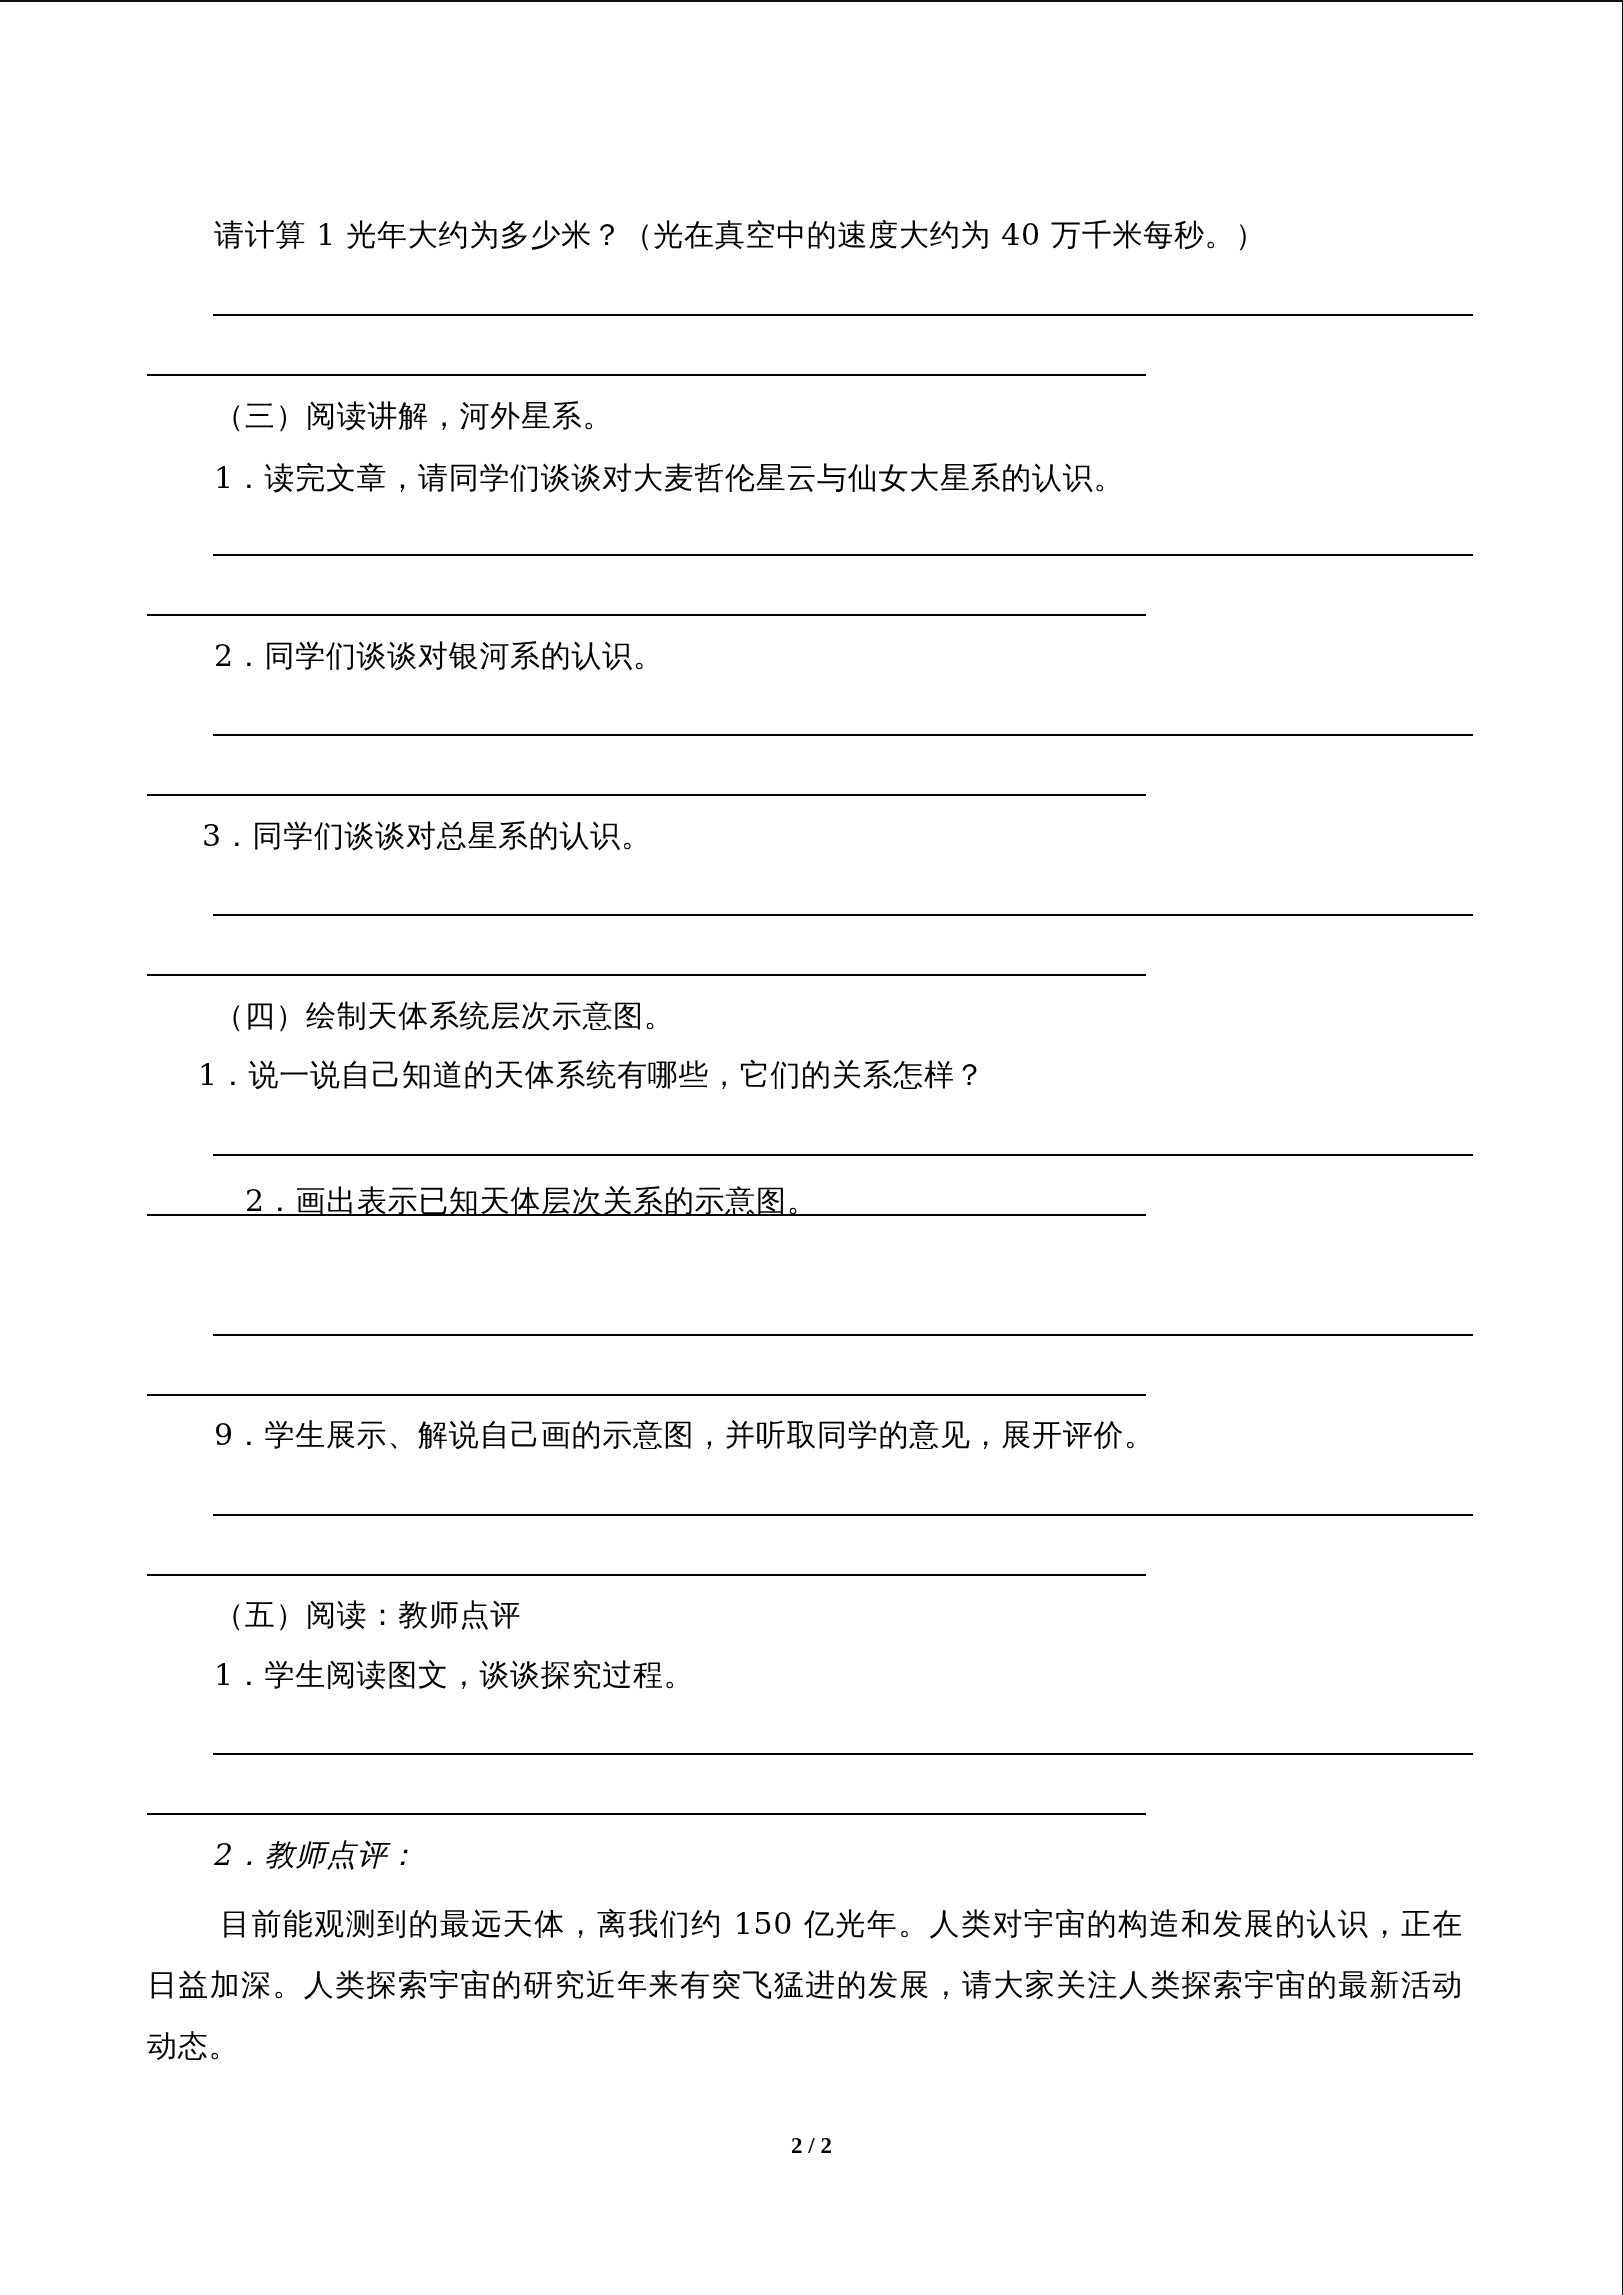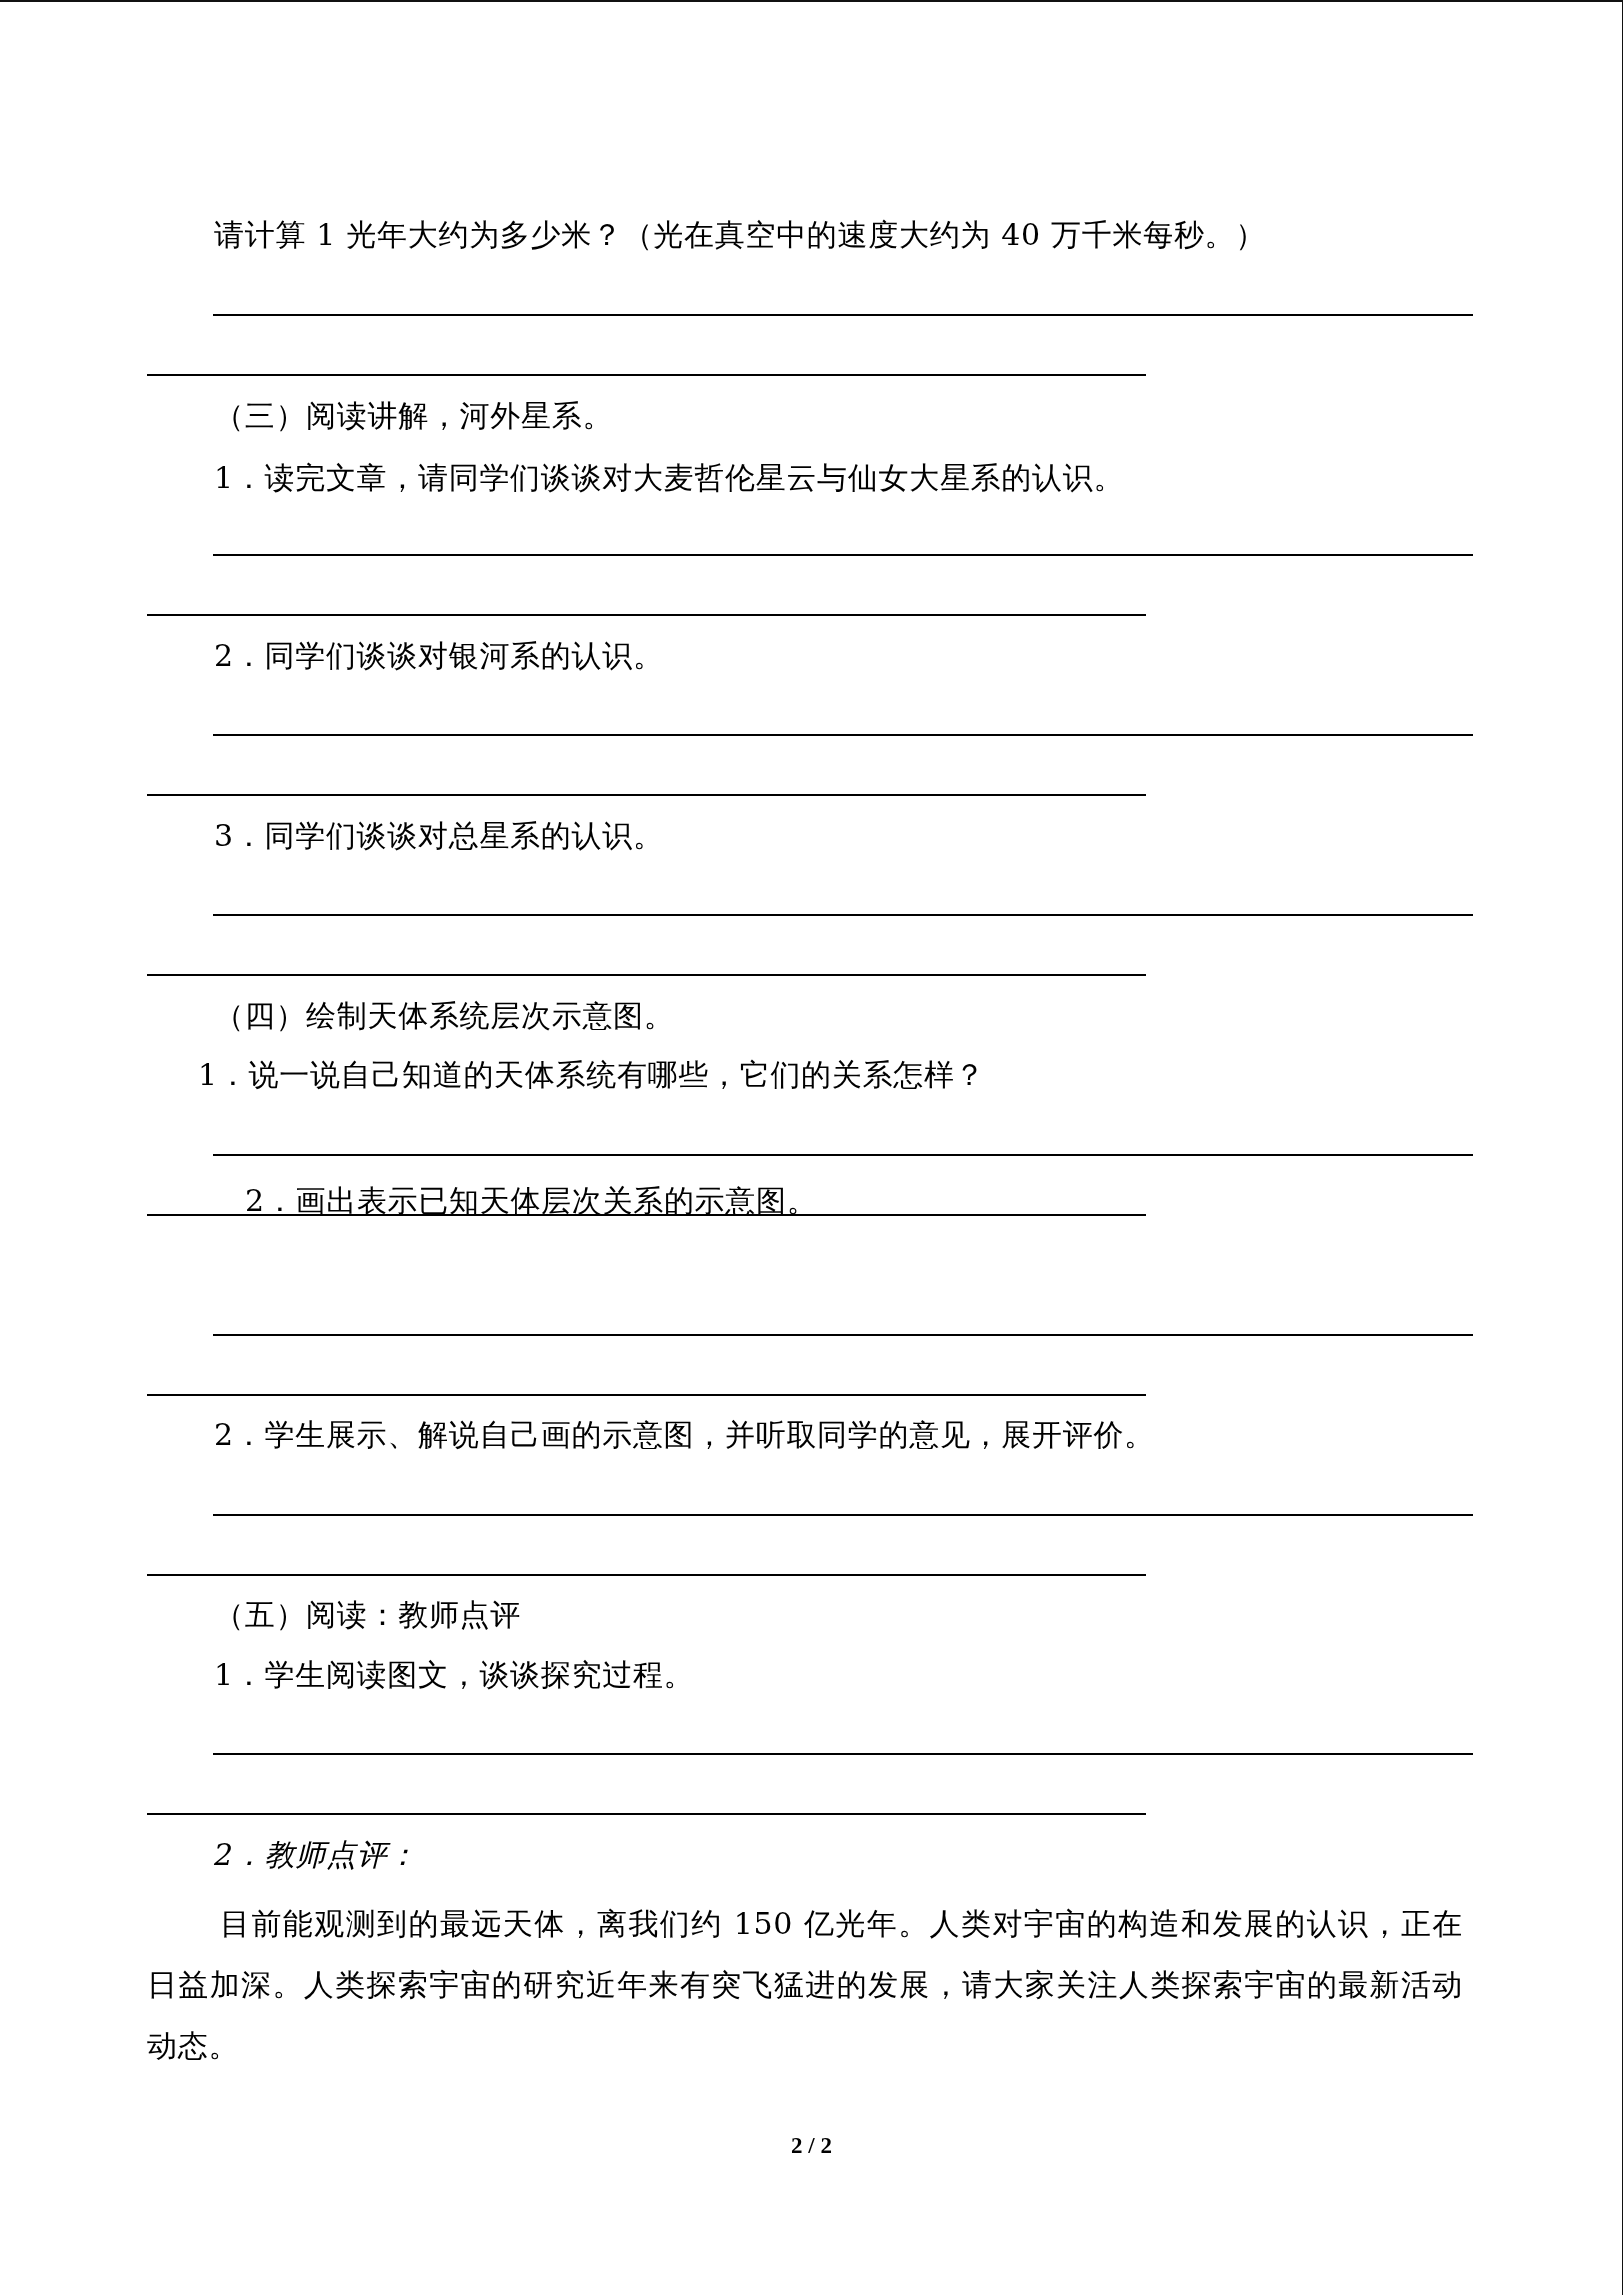--- a/index.html
+++ b/index.html
@@ -38,32 +38,32 @@
 <div class="rule long" style="top:314px;"></div>
 <div class="rule short" style="top:374px;"></div>
 
 <div class="txt" style="left:214px; top:395px;">（三）阅读讲解，河外星系。</div>
 <div class="txt" style="left:214px; top:457px;">1．读完文章，请同学们谈谈对大麦哲伦星云与仙女大星系的认识。</div>
 <div class="rule long" style="top:554px;"></div>
 <div class="rule short" style="top:614px;"></div>
 <div class="txt" style="left:214px; top:635px;">2．同学们谈谈对银河系的认识。</div>
 <div class="rule long" style="top:734px;"></div>
 <div class="rule short" style="top:794px;"></div>
-<div class="txt" style="left:214px; top:815px;">3．同学们谈谈对总星系的认识。</div>
+<div class="txt" style="left:202px; top:815px;">3．同学们谈谈对总星系的认识。</div>
 <div class="rule long" style="top:914px;"></div>
 <div class="rule short" style="top:974px;"></div>
 
 <div class="txt" style="left:214px; top:995px;">（四）绘制天体系统层次示意图。</div>
 <div class="txt" style="left:198px; top:1054px;">1．说一说自己知道的天体系统有哪些，它们的关系怎样？</div>
 <div class="rule long" style="top:1154px;"></div>
 <div class="rule short" style="top:1214px;"></div>
 <div class="txt" style="left:214px; top:1180px;margin-left:31px;">2．画出表示已知天体层次关系的示意图。</div>
 <div class="rule long" style="top:1334px;"></div>
 <div class="rule short" style="top:1394px;"></div>
-<div class="txt" style="left:214px; top:1414px;">2．学生展示、解说自己画的示意图，并听取同学的意见，展开评价。</div>
+<div class="txt" style="left:214px; top:1414px;">9．学生展示、解说自己画的示意图，并听取同学的意见，展开评价。</div>
 <div class="rule long" style="top:1514px;"></div>
 <div class="rule short" style="top:1574px;"></div>
 
 <div class="txt" style="left:214px; top:1594px;">（五）阅读：教师点评</div>
 <div class="txt" style="left:214px; top:1654px;">1．学生阅读图文，谈谈探究过程。</div>
 <div class="rule long" style="top:1753px;"></div>
 <div class="rule short" style="top:1813px;"></div>
 <div class="txt" style="left:214px; top:1834px;font-style:italic;">2．教师点评：</div>
 <div class="para">目前能观测到的最远天体，离我们约 150 亿光年。人类对宇宙的构造和发展的认识，正在日益加深。人类探索宇宙的研究近年来有突飞猛进的发展，请大家关注人类探索宇宙的最新活动动态。</div>
 

